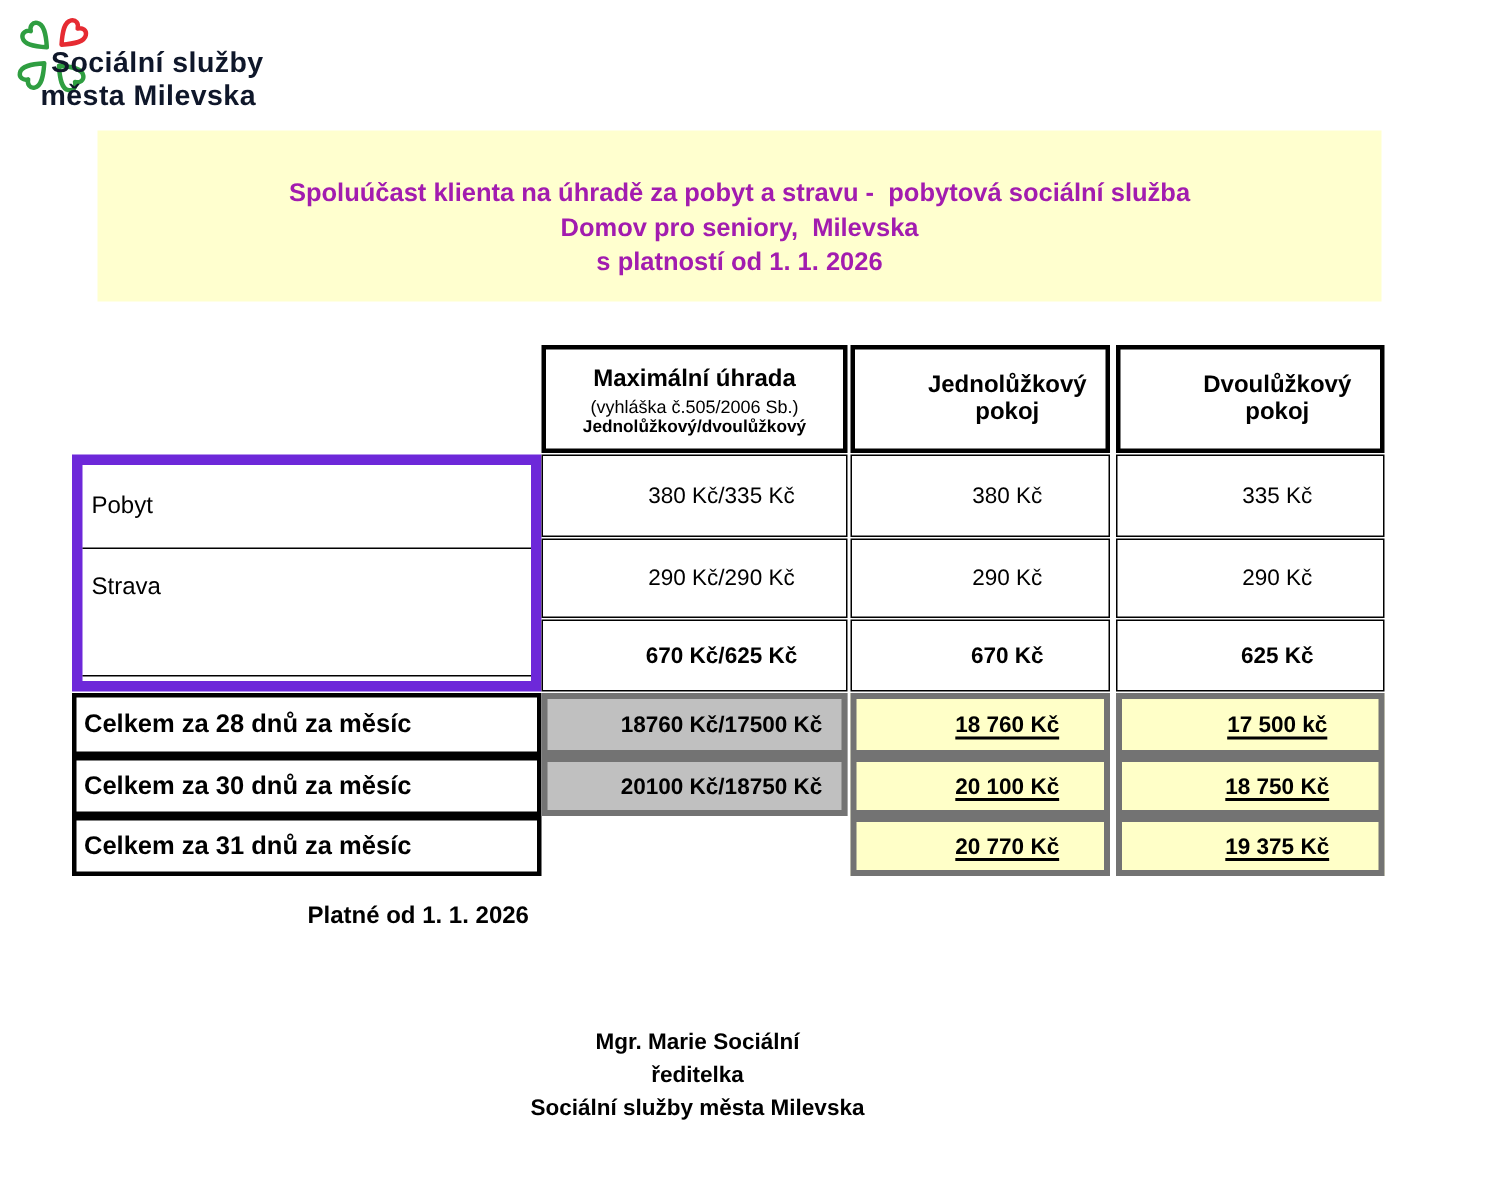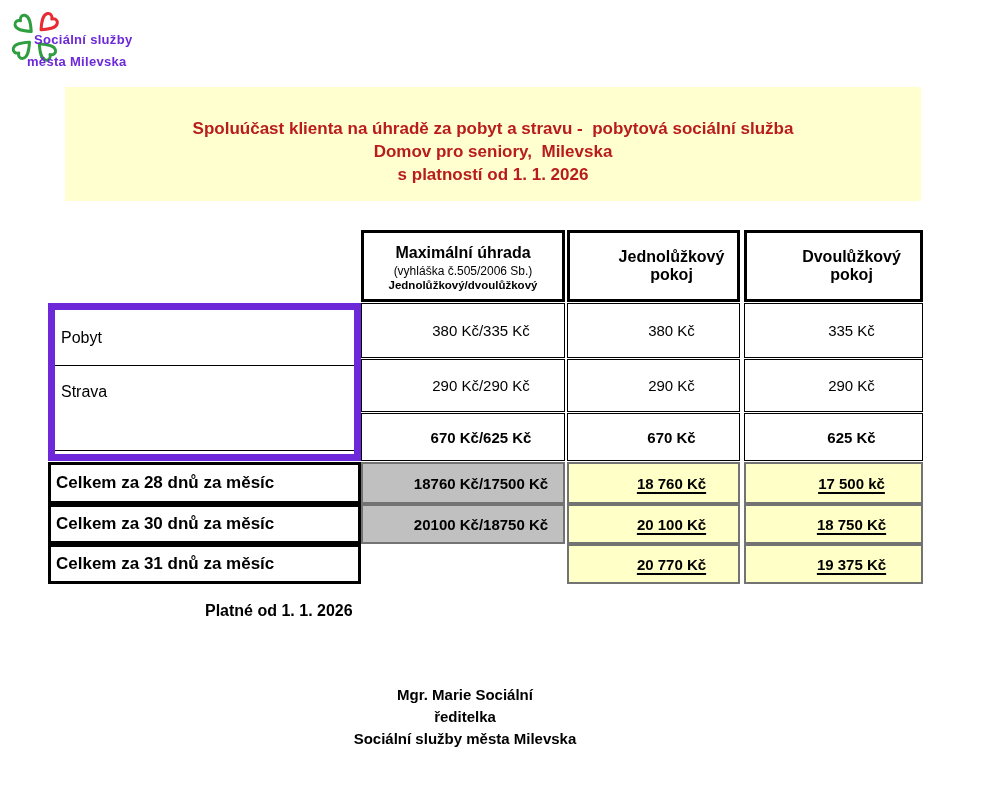--- a/index.html
+++ b/index.html
@@ -2,45 +2,45 @@
 <html><head>
 <meta charset="utf-8">
 <style>
   html,body { margin:0; padding:0; background:#fff; }
   .page {
     position:relative; width:1007px; height:802px; background:#ffffff;
     font-family:"Liberation Sans", sans-serif; color:#000; overflow:hidden;
   }
   
   .logo-icon { position:absolute; left:11px; top:11px; width:52px; height:56px; }
-  .logo-line { position:absolute; font-weight:bold; font-size:13px; color:#6d28d9; letter-spacing:0.3px; white-space:pre; }
+  .logo-line { position:absolute; font-weight:bold; font-size:19px; color:#0f172a; letter-spacing:0.3px; white-space:pre; }
   .logo-line1 { left:34px; top:32px; }
   .logo-line2 { left:27px; top:54px; }
   
   .banner {
     position:absolute; left:65px; top:87px; width:856px; height:114px;
     background:#ffffcf; box-sizing:border-box; padding-top:30px;
-    text-align:center; color:#b91c1c; font-weight:bold; font-size:17px; line-height:23px;
+    text-align:center; color:#a21caf; font-weight:bold; font-size:17px; line-height:23px;
   }
   .banner div { white-space:pre-wrap; }
   
   .cell { position:absolute; box-sizing:border-box; background:#fff; }
   .c2 { left:361px; width:204px; }
   .c3 { left:567px; width:173px; }
   .c4 { left:744px; width:179px; }
   .hrow { top:230px; height:72px; }
   .r1 { top:303px; height:55px; }
   .r2 { top:359px; height:53px; }
   .r3 { top:413px; height:48px; }
   .r4 { top:462px; height:42px; }
   .r5 { top:504px; height:40px; }
   .r6 { top:544px; height:40px; }
   .thick { border:3px solid #000; }
   .thin  { border:1px solid #000; }
-  .mid   { border:2px solid #737373; }
+  .mid   { border:4px solid #737373; }
   .center-flex { display:flex; align-items:center; justify-content:center; text-align:center;padding-left:36px; }
   
   .hdr-main  { font-weight:bold; font-size:16px; padding-top:11px; text-align:center; }
   .hdr-sub1  { font-size:12px; text-align:center; margin-top:2px; }
   .hdr-sub2  { font-size:11.5px; font-weight:bold; text-align:center; margin-top:1px; }
   .hdr-room  { font-weight:bold; font-size:16px; }
   
   .labelbox { position:absolute; left:48px; top:303px; width:313px; height:158px; border:7px solid #6d28d9; box-sizing:border-box; background:#fff; }
   .lrow { box-sizing:border-box; height:55px; display:flex; align-items:center; padding-left:6px; font-size:16px; }
   .lrow + .lrow { border-top:1px solid #000; height:53px; }

